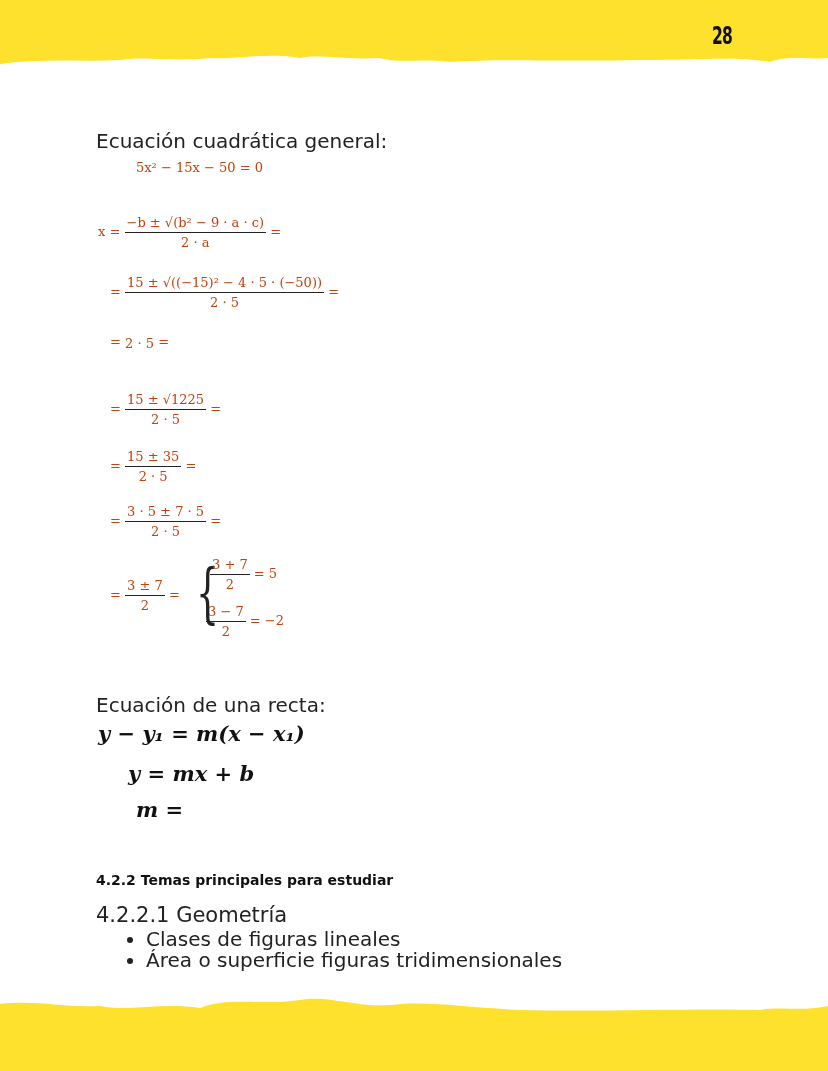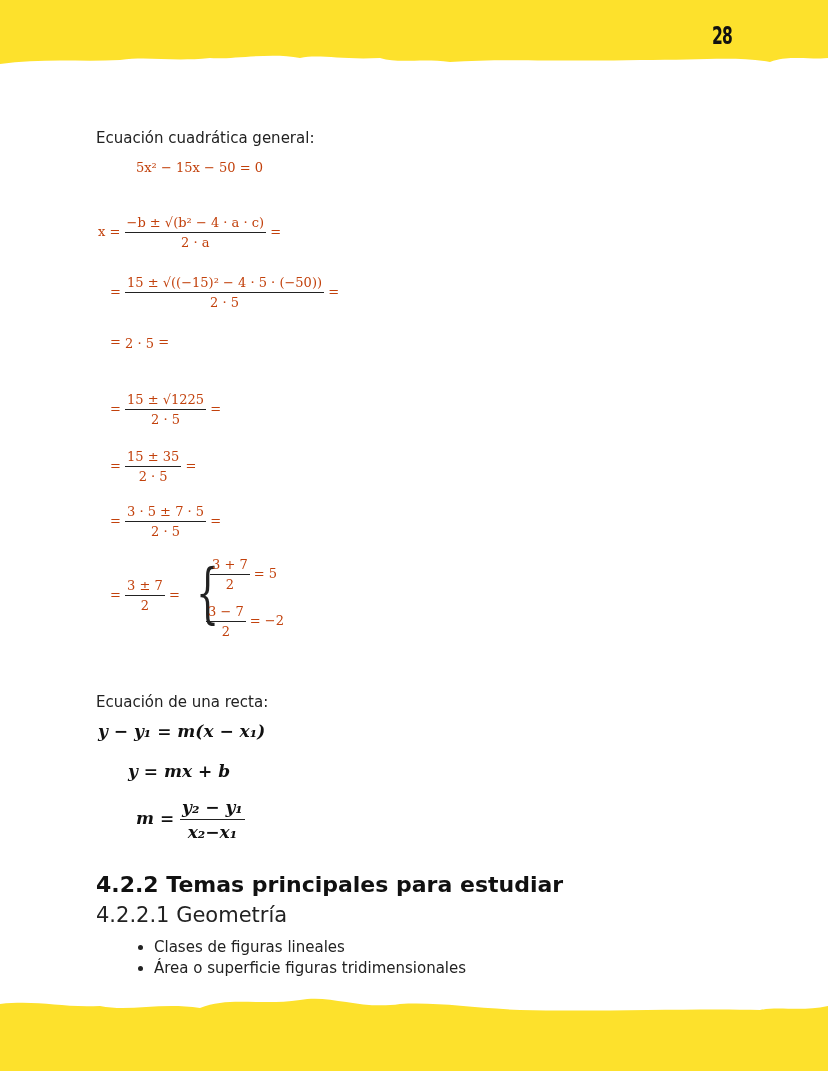--- a/index.html
+++ b/index.html
@@ -4,48 +4,48 @@
 <style>
   html, body { margin:0; padding:0; }
   body { width:828px; height:1071px; position:relative; background:#ffffff; overflow:hidden;
          font-family:"DejaVu Sans", sans-serif; color:#1a1a1a; }
   .band { position:absolute; left:0; width:828px; }
   .band svg { display:block; }
   #top-band { top:0; height:75px; }
   #bottom-band { top:992px; height:79px; }
   .page-num { position:absolute; left:712px; top:22px; font-family:"DejaVu Sans Condensed","DejaVu Sans", sans-serif;
               font-weight:bold; font-size:24px; color:#111; transform:scaleX(0.72); transform-origin:left top; letter-spacing:-1px; }
-  .label { position:absolute; left:96px; font-size:15px; color:#222; }
+  .label { position:absolute; left:96px; font-size:20px; color:#222; }
   .math { font-family:"DejaVu Serif", serif; font-size:13px; color:#c2410c; position:absolute; white-space:nowrap; }
   .frac { display:inline-block; vertical-align:middle; text-align:center; }
   .frac .num { display:block; padding:0 2px 2px; border-bottom:1.3px solid #222; }
   .frac .den { display:block; padding-top:2px; }
-  .bold-math { font-family:"DejaVu Serif", serif; font-weight:bold; font-style:italic; font-size:17px; position:absolute; white-space:nowrap; color:#111; }
-  .h3 { position:absolute; left:96px; top:872px; font-size:22px; font-weight:bold; color:#111; }
+  .bold-math { font-family:"DejaVu Serif", serif; font-weight:bold; font-style:italic; font-size:21px; position:absolute; white-space:nowrap; color:#111; }
+  .h3 { position:absolute; left:96px; top:872px; font-size:14px; font-weight:bold; color:#111; }
   .h4 { position:absolute; left:96px; top:903px; font-size:21px; color:#222; }
-  ul.bullets { position:absolute; left:118px; top:927px; margin:10px; padding:0 0 0 26px; font-size:15px; color:#222; }
+  ul.bullets { position:absolute; left:118px; top:927px; margin:2px; padding:0 0 0 26px; font-size:20px; color:#222; }
   ul.bullets li { line-height:21px; }
   .brace { position:absolute; font-family:"DejaVu Serif", serif; font-size:66px; line-height:1; color:#222; transform:scaleX(0.55); transform-origin:left top; }
 </style>
 </head>
 <body>
 
 <div class="band" id="top-band">
   <svg width="828" height="75" viewBox="0 0 828 75">
     <path d="M0 0 H828 V58 C800 60 790 55 770 62 C740 56 700 60 640 60 C560 62 500 58 450 62 C420 58 400 64 380 58 C340 60 320 54 300 58 C270 52 230 60 210 58 C170 62 150 56 120 60 C80 62 40 58 0 64 Z" fill="#fde12c"></path>
   </svg>
 </div>
 <div class="page-num">28</div>
 
 <div class="label" style="top:129px;">Ecuación cuadrática general:</div>
 <div class="math" style="left:136px; top:160px;">5x² − 15x − 50 = 0</div>
 
 <div class="math" style="left:98px; top:215px;">
   <span>x =</span>
-  <span class="frac"><span class="num">−b ± √(b² − 4 · a · c)</span><span class="den">2 · a</span></span>
+  <span class="frac"><span class="num">−b ± √(b² − 9 · a · c)</span><span class="den">2 · a</span></span>
   <span>=</span>
 </div>
 <div class="math" style="left:110px; top:275px;">
   <span>=</span>
   <span class="frac"><span class="num">15 ± √((−15)² − 4 · 5 · (−50))</span><span class="den">2 · 5</span></span>
   <span>=</span>
 </div>
 <div class="math" style="left:110px; top:334px;">
   <span>=</span>
   <span class="frac"><span class="den">2 · 5</span></span>
@@ -79,21 +79,20 @@
 <div class="math" style="left:206px; top:604px;">
   <span class="frac"><span class="num">3 − 7</span><span class="den">2</span></span>
   <span>= −2</span>
 </div>
 
 <div class="label" style="top:693px;">Ecuación de una recta:</div>
 <div class="bold-math" style="left:98px; top:721px;">y − y₁ = m(x − x₁)</div>
 <div class="bold-math" style="left:128px; top:761px;">y = mx + b</div>
 <div class="bold-math" style="left:136px; top:797px;">
   <span>m =</span>
-  <span class="frac"><span class="num">y₂ − y₁</span><span class="den">x₂−x₁</span></span>
 </div>
 
 <div class="h3">4.2.2 Temas principales para estudiar</div>
 <div class="h4">4.2.2.1 Geometría</div>
 <ul class="bullets">
   <li>Clases de figuras lineales</li>
   <li>Área o superficie figuras tridimensionales</li>
 </ul>
 
 <div class="band" id="bottom-band">

